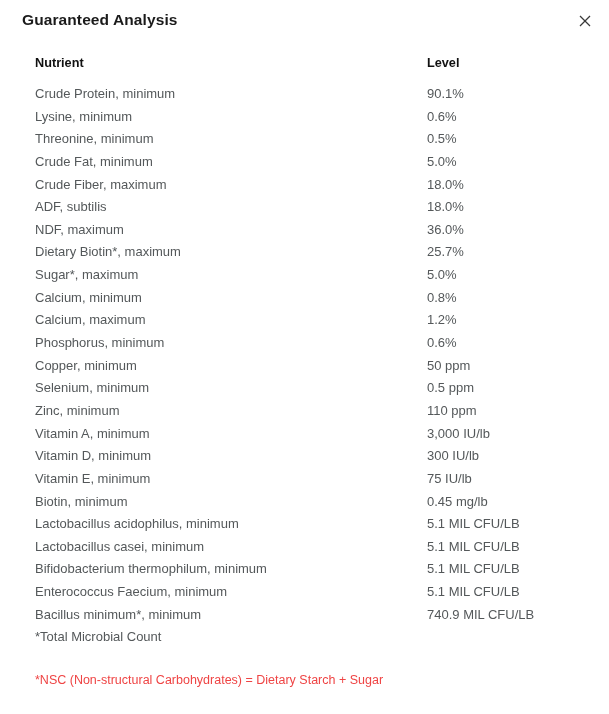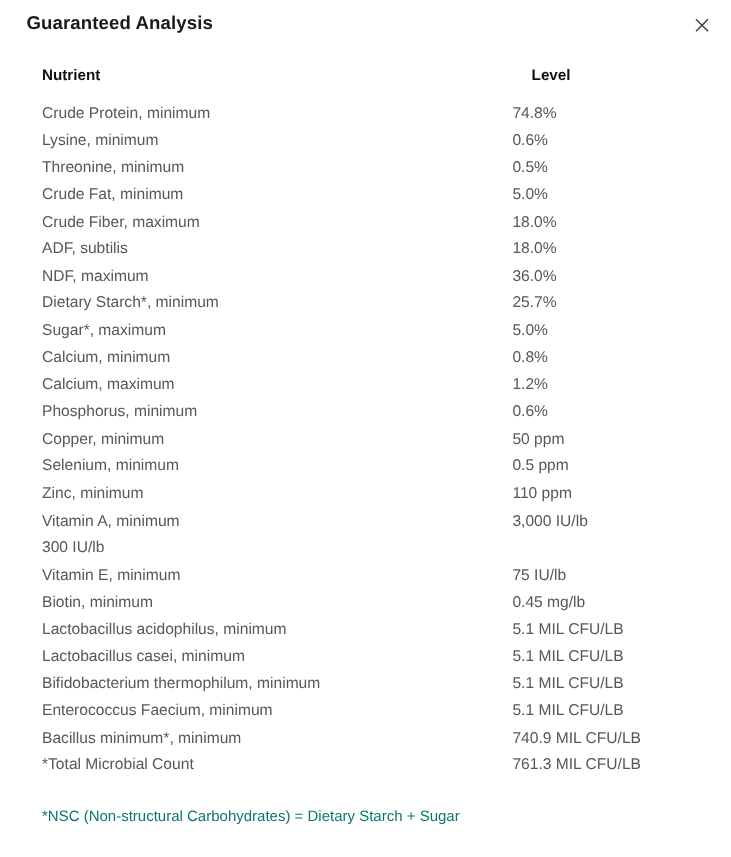--- a/index.html
+++ b/index.html
@@ -54,38 +54,37 @@
   }
   .cell-level {
     flex: 1;
   }
   .thead {
     font-size: 12.7px;
     font-weight: 700;
     color: #111111;
     height: 13px;
     line-height: 13px;
-    gap: 16px;
   }
   .tbody {
     margin-top: 17px;
   }
   .row {
     height: 22.65px;
     font-size: 13px;
     font-weight: 400;
     color: #54585a;
     line-height: 14px;
   }
   .footnote {
     margin-left: 35px;
     margin-top: 20px;
     font-size: 12.5px;
     font-weight: 400;
-    color: #0f766e;
+    color: #ef4444;
     line-height: 14px;
   }
 </style>
 </head>
 <body>
 
 <div class="modal">
 
   <div class="modal-header">
     <h1 class="modal-title">Guaranteed Analysis</h1>
@@ -100,21 +99,21 @@
   </div>
 
   <div class="table">
     <div class="thead">
       <span class="cell-nutrient">Nutrient</span>
       <span class="cell-level">Level</span>
     </div>
     <div class="tbody" id="rows-container">
   <div class="row">
     <span class="cell-nutrient">Crude Protein, minimum</span>
-    <span class="cell-level">74.8%</span>
+    <span class="cell-level">90.1%</span>
   </div>
 
   <div class="row">
     <span class="cell-nutrient">Lysine, minimum</span>
     <span class="cell-level">0.6%</span>
   </div>
 
 
   <div class="row">
     <span class="cell-nutrient">Threonine, minimum</span>
@@ -135,21 +134,21 @@
     <span class="cell-nutrient">ADF, subtilis</span>
     <span class="cell-level">18.0%</span>
   </div>
 
   <div class="row">
     <span class="cell-nutrient">NDF, maximum</span>
     <span class="cell-level">36.0%</span>
   </div>
 
   <div class="row">
-    <span class="cell-nutrient">Dietary Starch*, minimum</span>
+    <span class="cell-nutrient">Dietary Biotin*, maximum</span>
     <span class="cell-level">25.7%</span>
   </div>
 
   <div class="row">
     <span class="cell-nutrient">Sugar*, maximum</span>
     <span class="cell-level">5.0%</span>
   </div>
 
   <div class="row">
     <span class="cell-nutrient">Calcium, minimum</span>
@@ -180,20 +179,21 @@
     <span class="cell-nutrient">Zinc, minimum</span>
     <span class="cell-level">110 ppm</span>
   </div>
 
   <div class="row">
     <span class="cell-nutrient">Vitamin A, minimum</span>
     <span class="cell-level">3,000 IU/lb</span>
   </div>
 
   <div class="row">
+    <span class="cell-nutrient">Vitamin D, minimum</span>
     <span class="cell-level">300 IU/lb</span>
   </div>
 
   <div class="row">
     <span class="cell-nutrient">Vitamin E, minimum</span>
     <span class="cell-level">75 IU/lb</span>
   </div>
 
   <div class="row">
     <span class="cell-nutrient">Biotin, minimum</span>
@@ -220,20 +220,19 @@
     <span class="cell-level">5.1 MIL CFU/LB</span>
   </div>
 
   <div class="row">
     <span class="cell-nutrient">Bacillus minimum*, minimum</span>
     <span class="cell-level">740.9 MIL CFU/LB</span>
   </div>
 
   <div class="row">
     <span class="cell-nutrient">*Total Microbial Count</span>
-    <span class="cell-level">761.3 MIL CFU/LB</span>
   </div>
 </div>
   </div>
 
   <p class="footnote">*NSC (Non-structural Carbohydrates) = Dietary Starch + Sugar</p>
 
 </div>
 
 </body></html>

